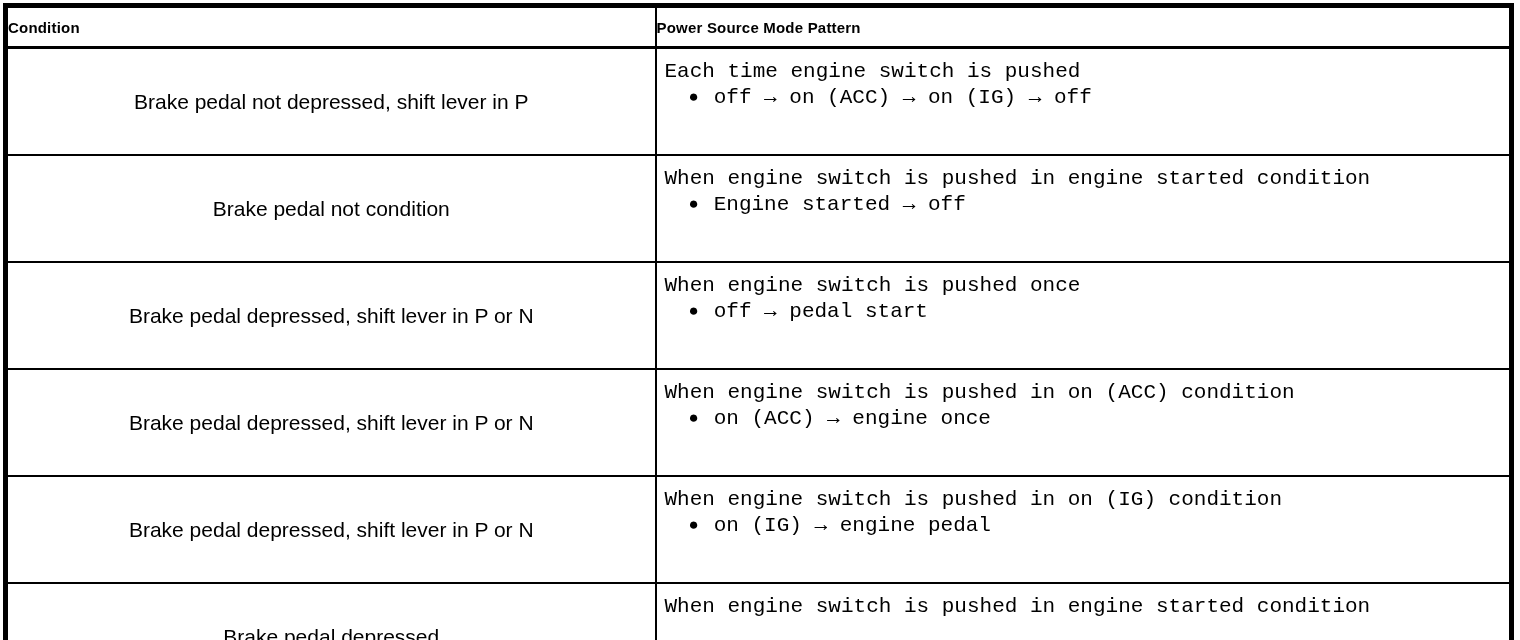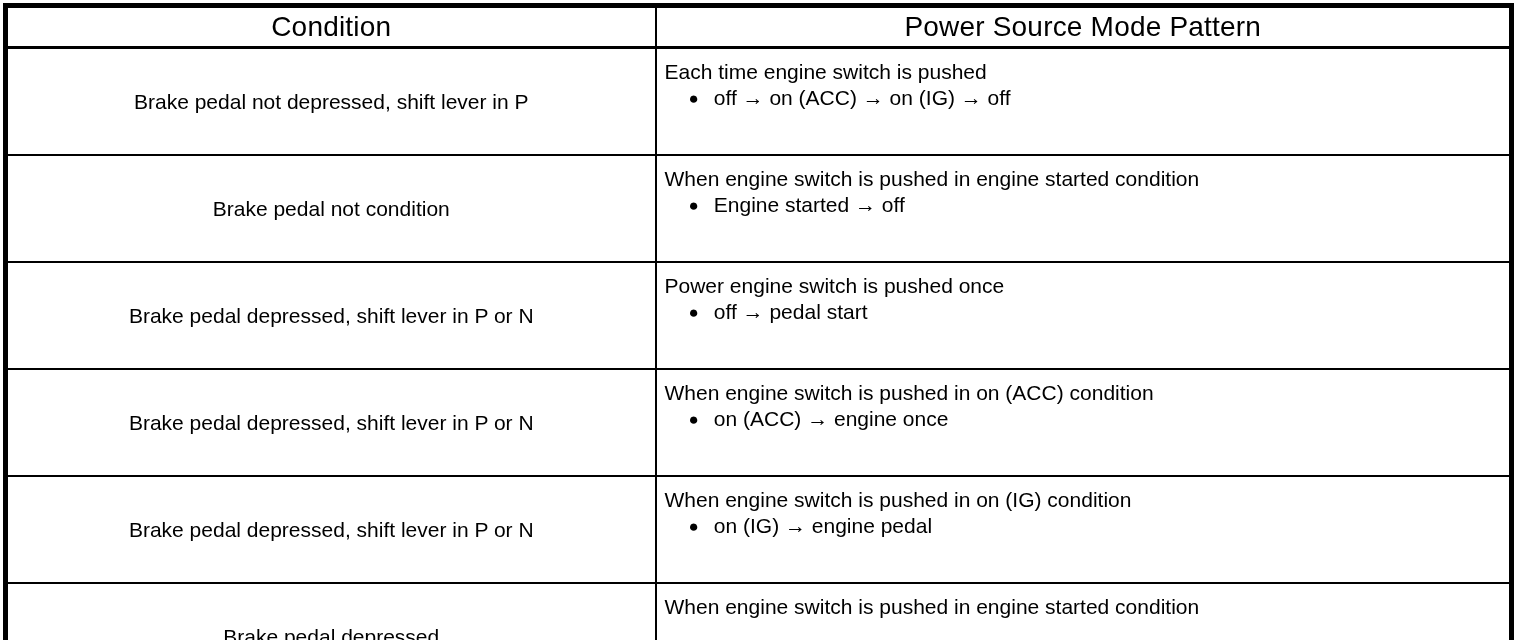--- a/index.html
+++ b/index.html
@@ -25,40 +25,41 @@
     border: 5px solid #000000;
   }
   col.col-condition { width: 650px; }
   th, td {
     border: 2px solid #000000;
     padding: 0;
   }
   th {
     height: 38px;
     border-bottom: 3px solid #000000;
-    font-size: 28px;
-    font-weight: normal;
-    text-align: center;
+    font-size: 15px;
+    font-weight: bold;
+    text-align: left;
     vertical-align: middle;
     letter-spacing: 0.2px;
   }
   td {
     height: 95px;
     font-size: 21px;
   }
   td.condition-cell {
     vertical-align: middle;
     text-align: center;
     padding-left: 6px;
     padding-right: 6px;
   }
   td.pattern-cell {
     vertical-align: top;
     text-align: left;
     padding: 10px 6px 0 8px;
+    font-family: Liberation Mono, monospace;
   }
   .pattern-intro {
     margin: 0;
     line-height: 26px;
   }
   .bullet-line {
     padding-left: 24px;
     line-height: 26px;
   }
   .bullet {
@@ -97,21 +98,21 @@
       <td class="pattern-cell">
         <div class="pattern-intro">When engine switch is pushed in engine started condition</div>
         <div class="bullet-line">
           <span class="bullet">●</span><span>Engine started → off</span>
         </div>
       </td>
     </tr>
     <tr>
       <td class="condition-cell">Brake pedal depressed, shift lever in P or N</td>
       <td class="pattern-cell">
-        <div class="pattern-intro">Power engine switch is pushed once</div>
+        <div class="pattern-intro">When engine switch is pushed once</div>
         <div class="bullet-line">
           <span class="bullet">●</span><span>off → pedal start</span>
         </div>
       </td>
     </tr>
     <tr>
       <td class="condition-cell">Brake pedal depressed, shift lever in P or N</td>
       <td class="pattern-cell">
         <div class="pattern-intro">When engine switch is pushed in on (ACC) condition</div>
         <div class="bullet-line">

